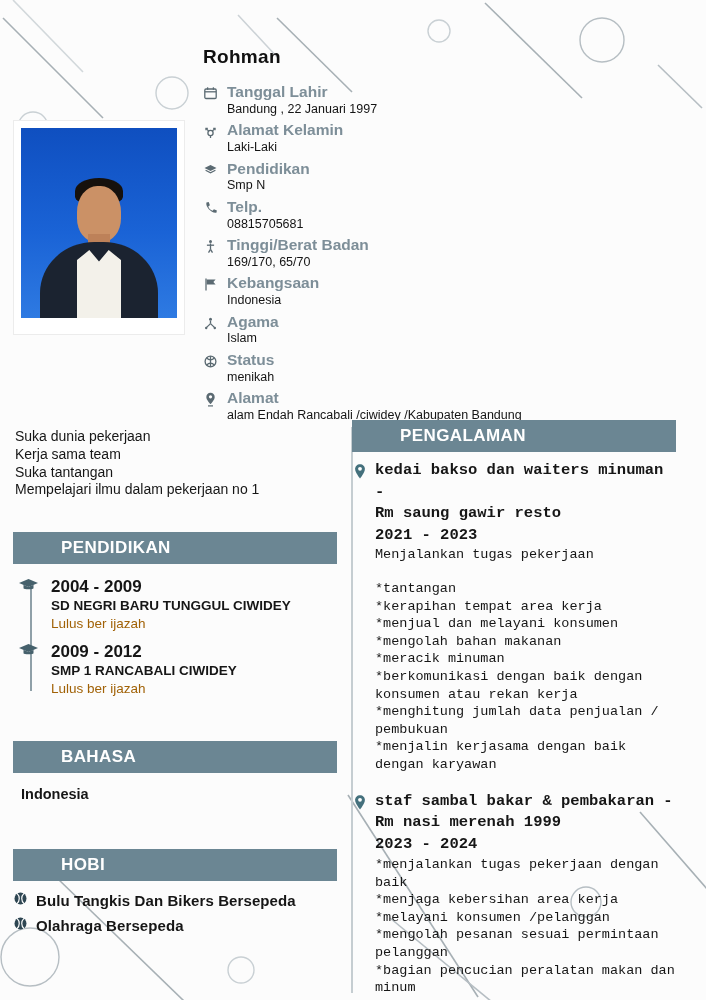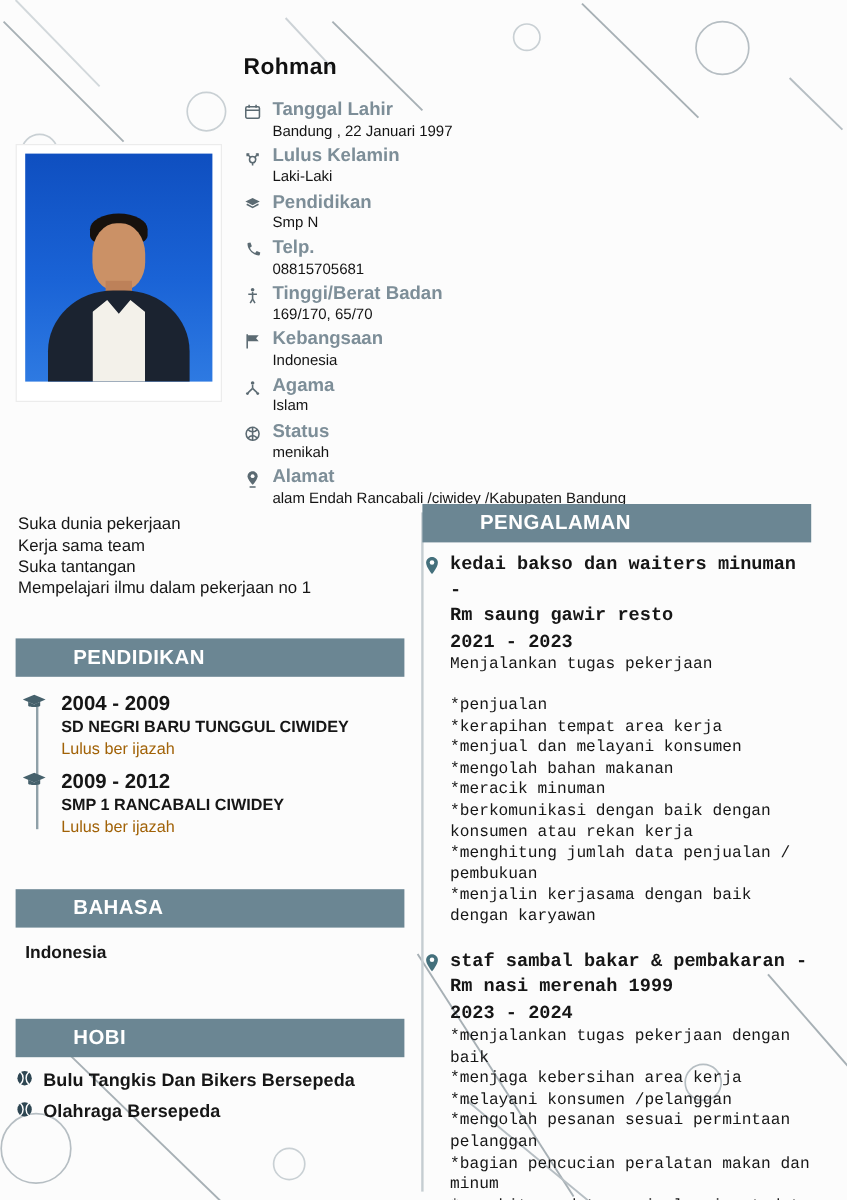--- a/index.html
+++ b/index.html
@@ -134,21 +134,21 @@
         <svg width="15" height="15" viewBox="0 0 15 15" fill="none" stroke="currentColor" stroke-width="1.3">
           <circle cx="7.5" cy="9" r="2.6"></circle>
           <line x1="5.7" y1="7.1" x2="3" y2="4.4"></line>
             <polyline points="3,6.2 3,4.4 4.8,4.4"></polyline>
           <line x1="9.3" y1="7.1" x2="12" y2="4.4"></line>
             <polyline points="10.2,4.4 12,4.4 12,6.2"></polyline>
           <line x1="7.5" y1="11.6" x2="7.5" y2="14"></line>
         </svg>
         </span>
       <div class="dtext">
-        <div class="dlabel">Lulus Kelamin</div>
+        <div class="dlabel">Alamat Kelamin</div>
         <div class="dvalue">Laki-Laki</div>
       </div>
     </div>
 
     <div class="drow">
       <span class="dicon">
         <svg width="15" height="15" viewBox="0 0 15 15" fill="none" stroke="currentColor" stroke-width="1.3">
           <polygon points="7.5,2 13.5,5 7.5,8 1.5,5" fill="currentColor" stroke="none"></polygon>
           <polyline points="2.6,7.2 7.5,9.8 12.4,7.2"></polyline>
         </svg>
@@ -326,21 +326,21 @@
         <svg width="16" height="17" viewBox="0 0 16 17">
           <path d="M8 1.2 C5.2 1.2 3.1 3.3 3.1 6 C3.1 9.7 8 15.4 8 15.4 C8 15.4 12.9 9.7 12.9 6 C12.9 3.3 10.8 1.2 8 1.2 Z" fill="#44707c"></path>
           <circle cx="8" cy="5.8" r="1.9" fill="#ffffff"></circle>
         </svg></span>
       <div class="job-body">
         <div class="job-title">kedai bakso dan waiters minuman  -
 Rm saung gawir resto
 2021  - 2023</div>
         <div class="job-subtitle">Menjalankan tugas pekerjaan</div>
         <div class="tasks">
-          <div class="task-line">*penjualan</div>
+          <div class="task-line">*tantangan</div>
           <div class="task-line">*kerapihan tempat area kerja</div>
           <div class="task-line">*menjual dan melayani konsumen</div>
           <div class="task-line">*mengolah bahan makanan</div>
           <div class="task-line">*meracik minuman</div>
           <div class="task-line">*berkomunikasi dengan baik dengan konsumen atau rekan kerja</div>
           <div class="task-line">*menghitung jumlah data penjualan / pembukuan</div>
           <div class="task-line">*menjalin kerjasama dengan baik dengan karyawan</div>
         </div>
       </div>
     </div>

